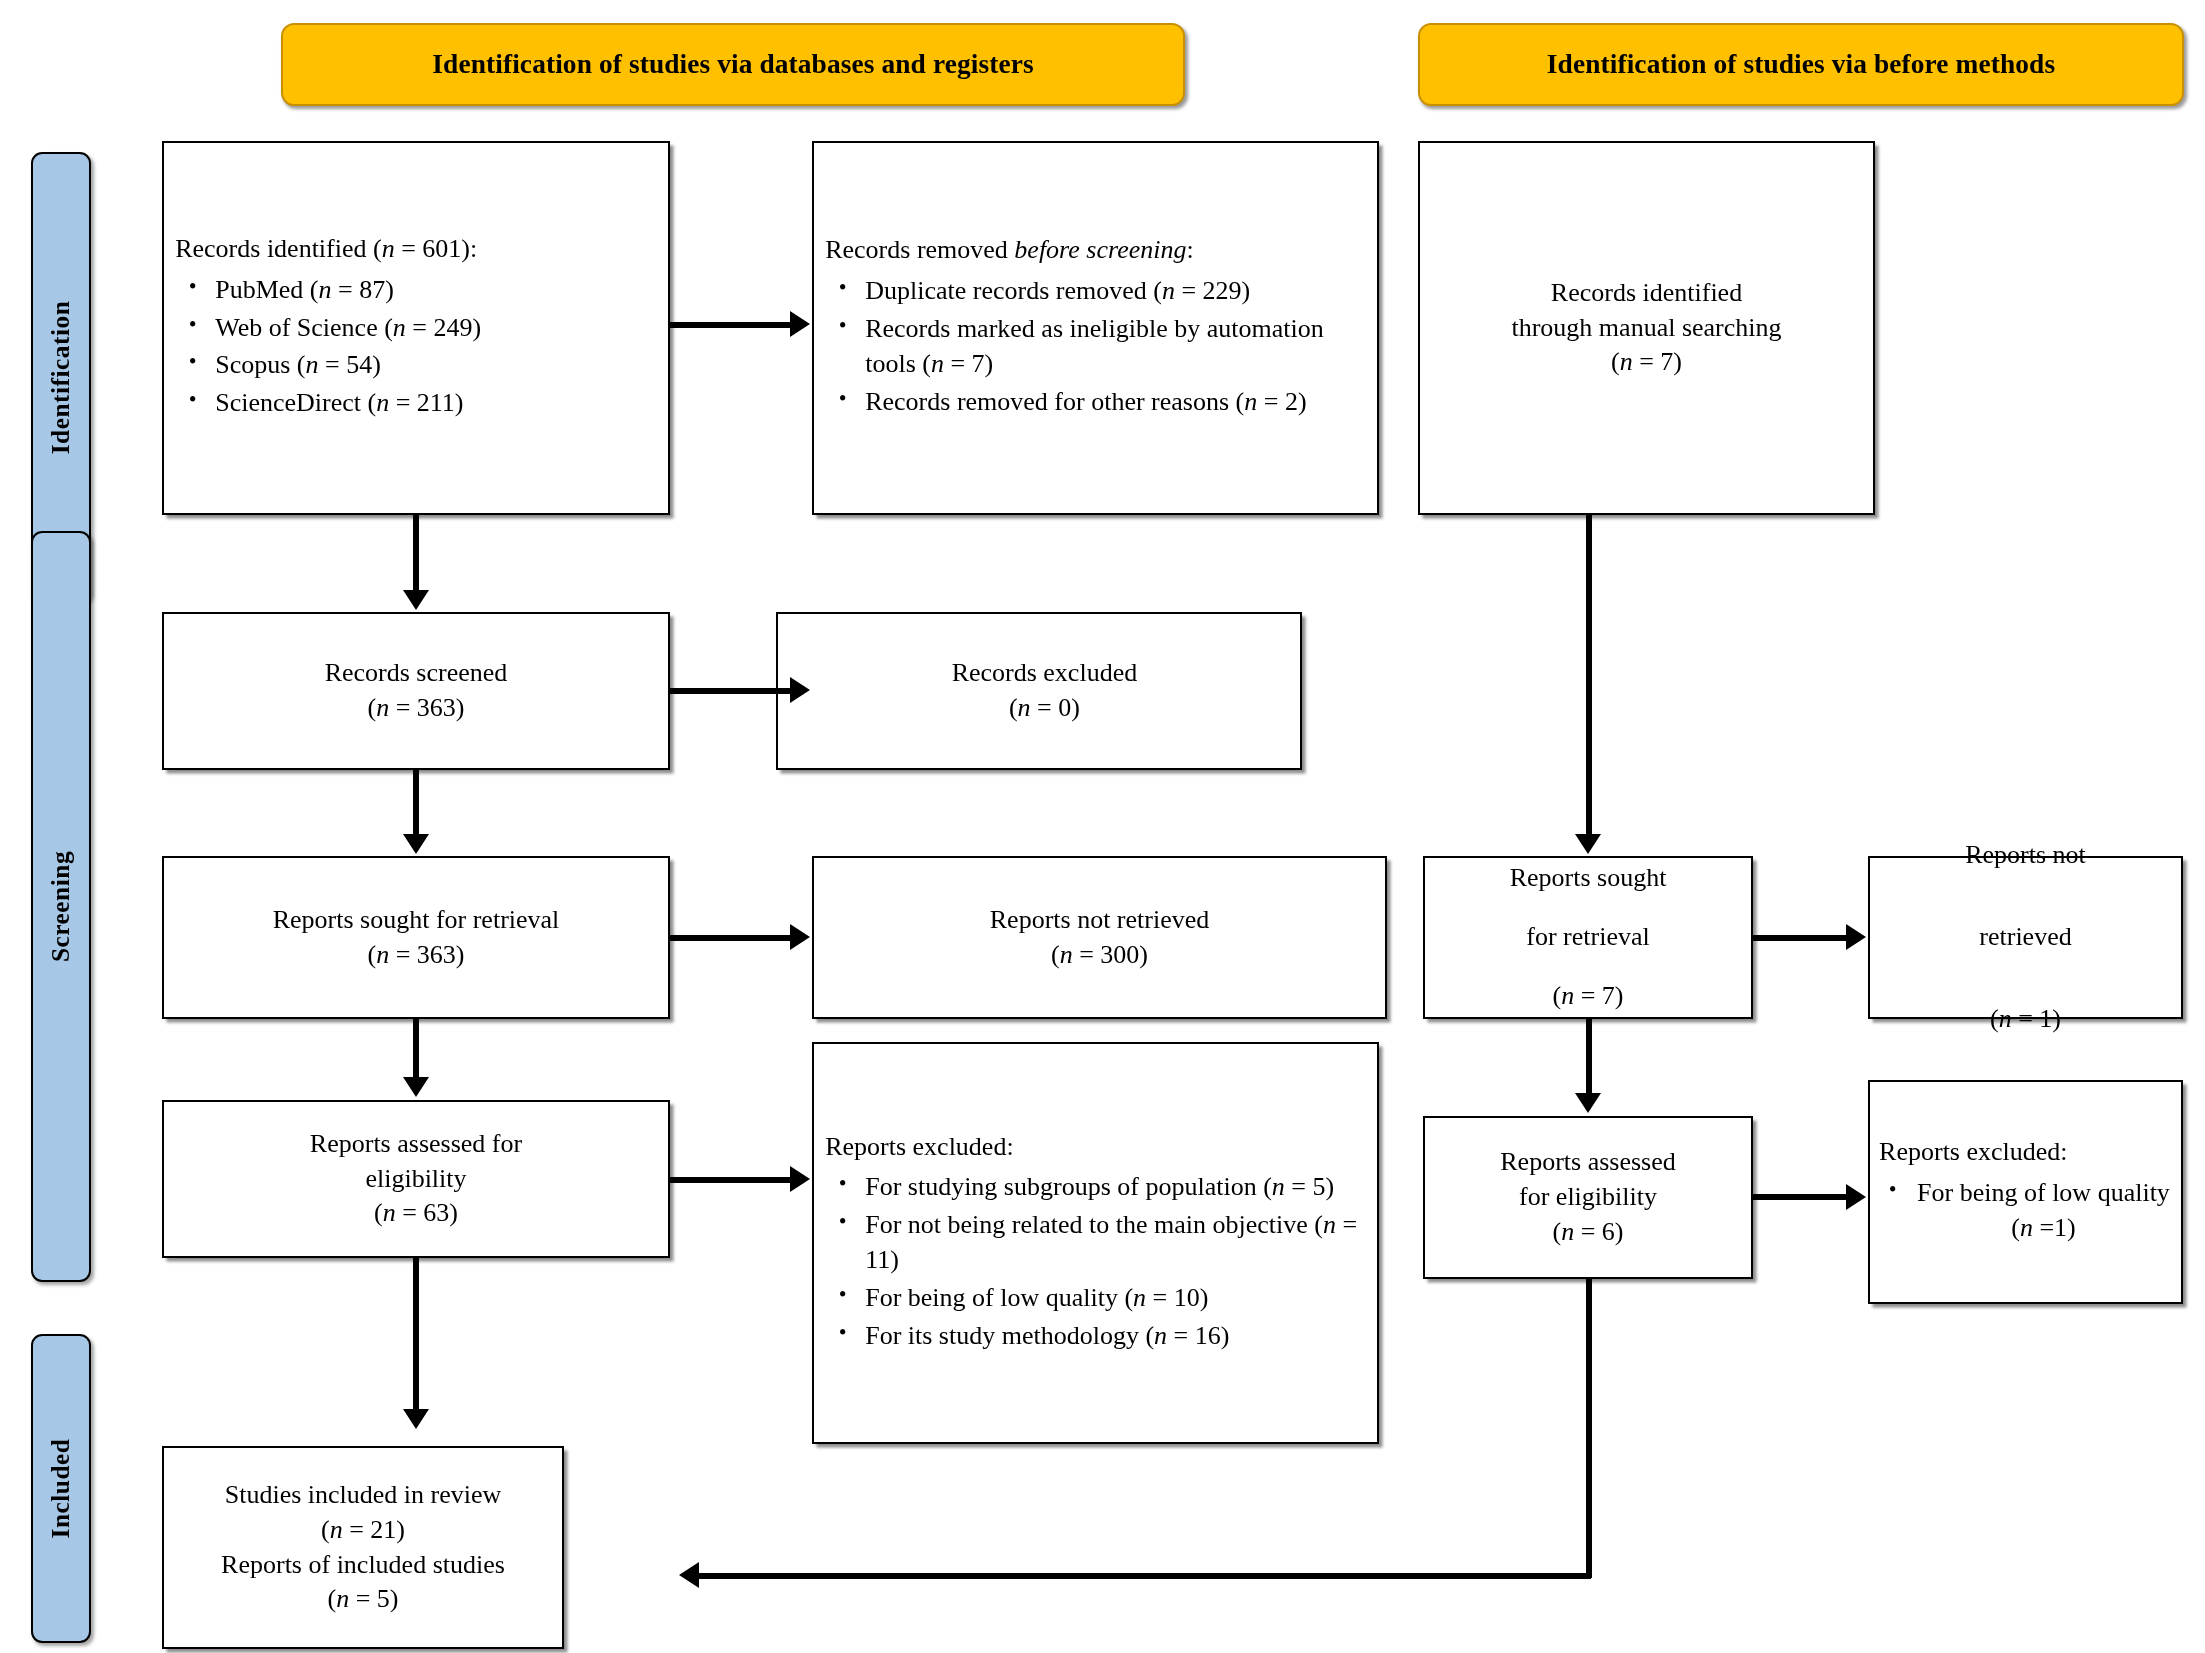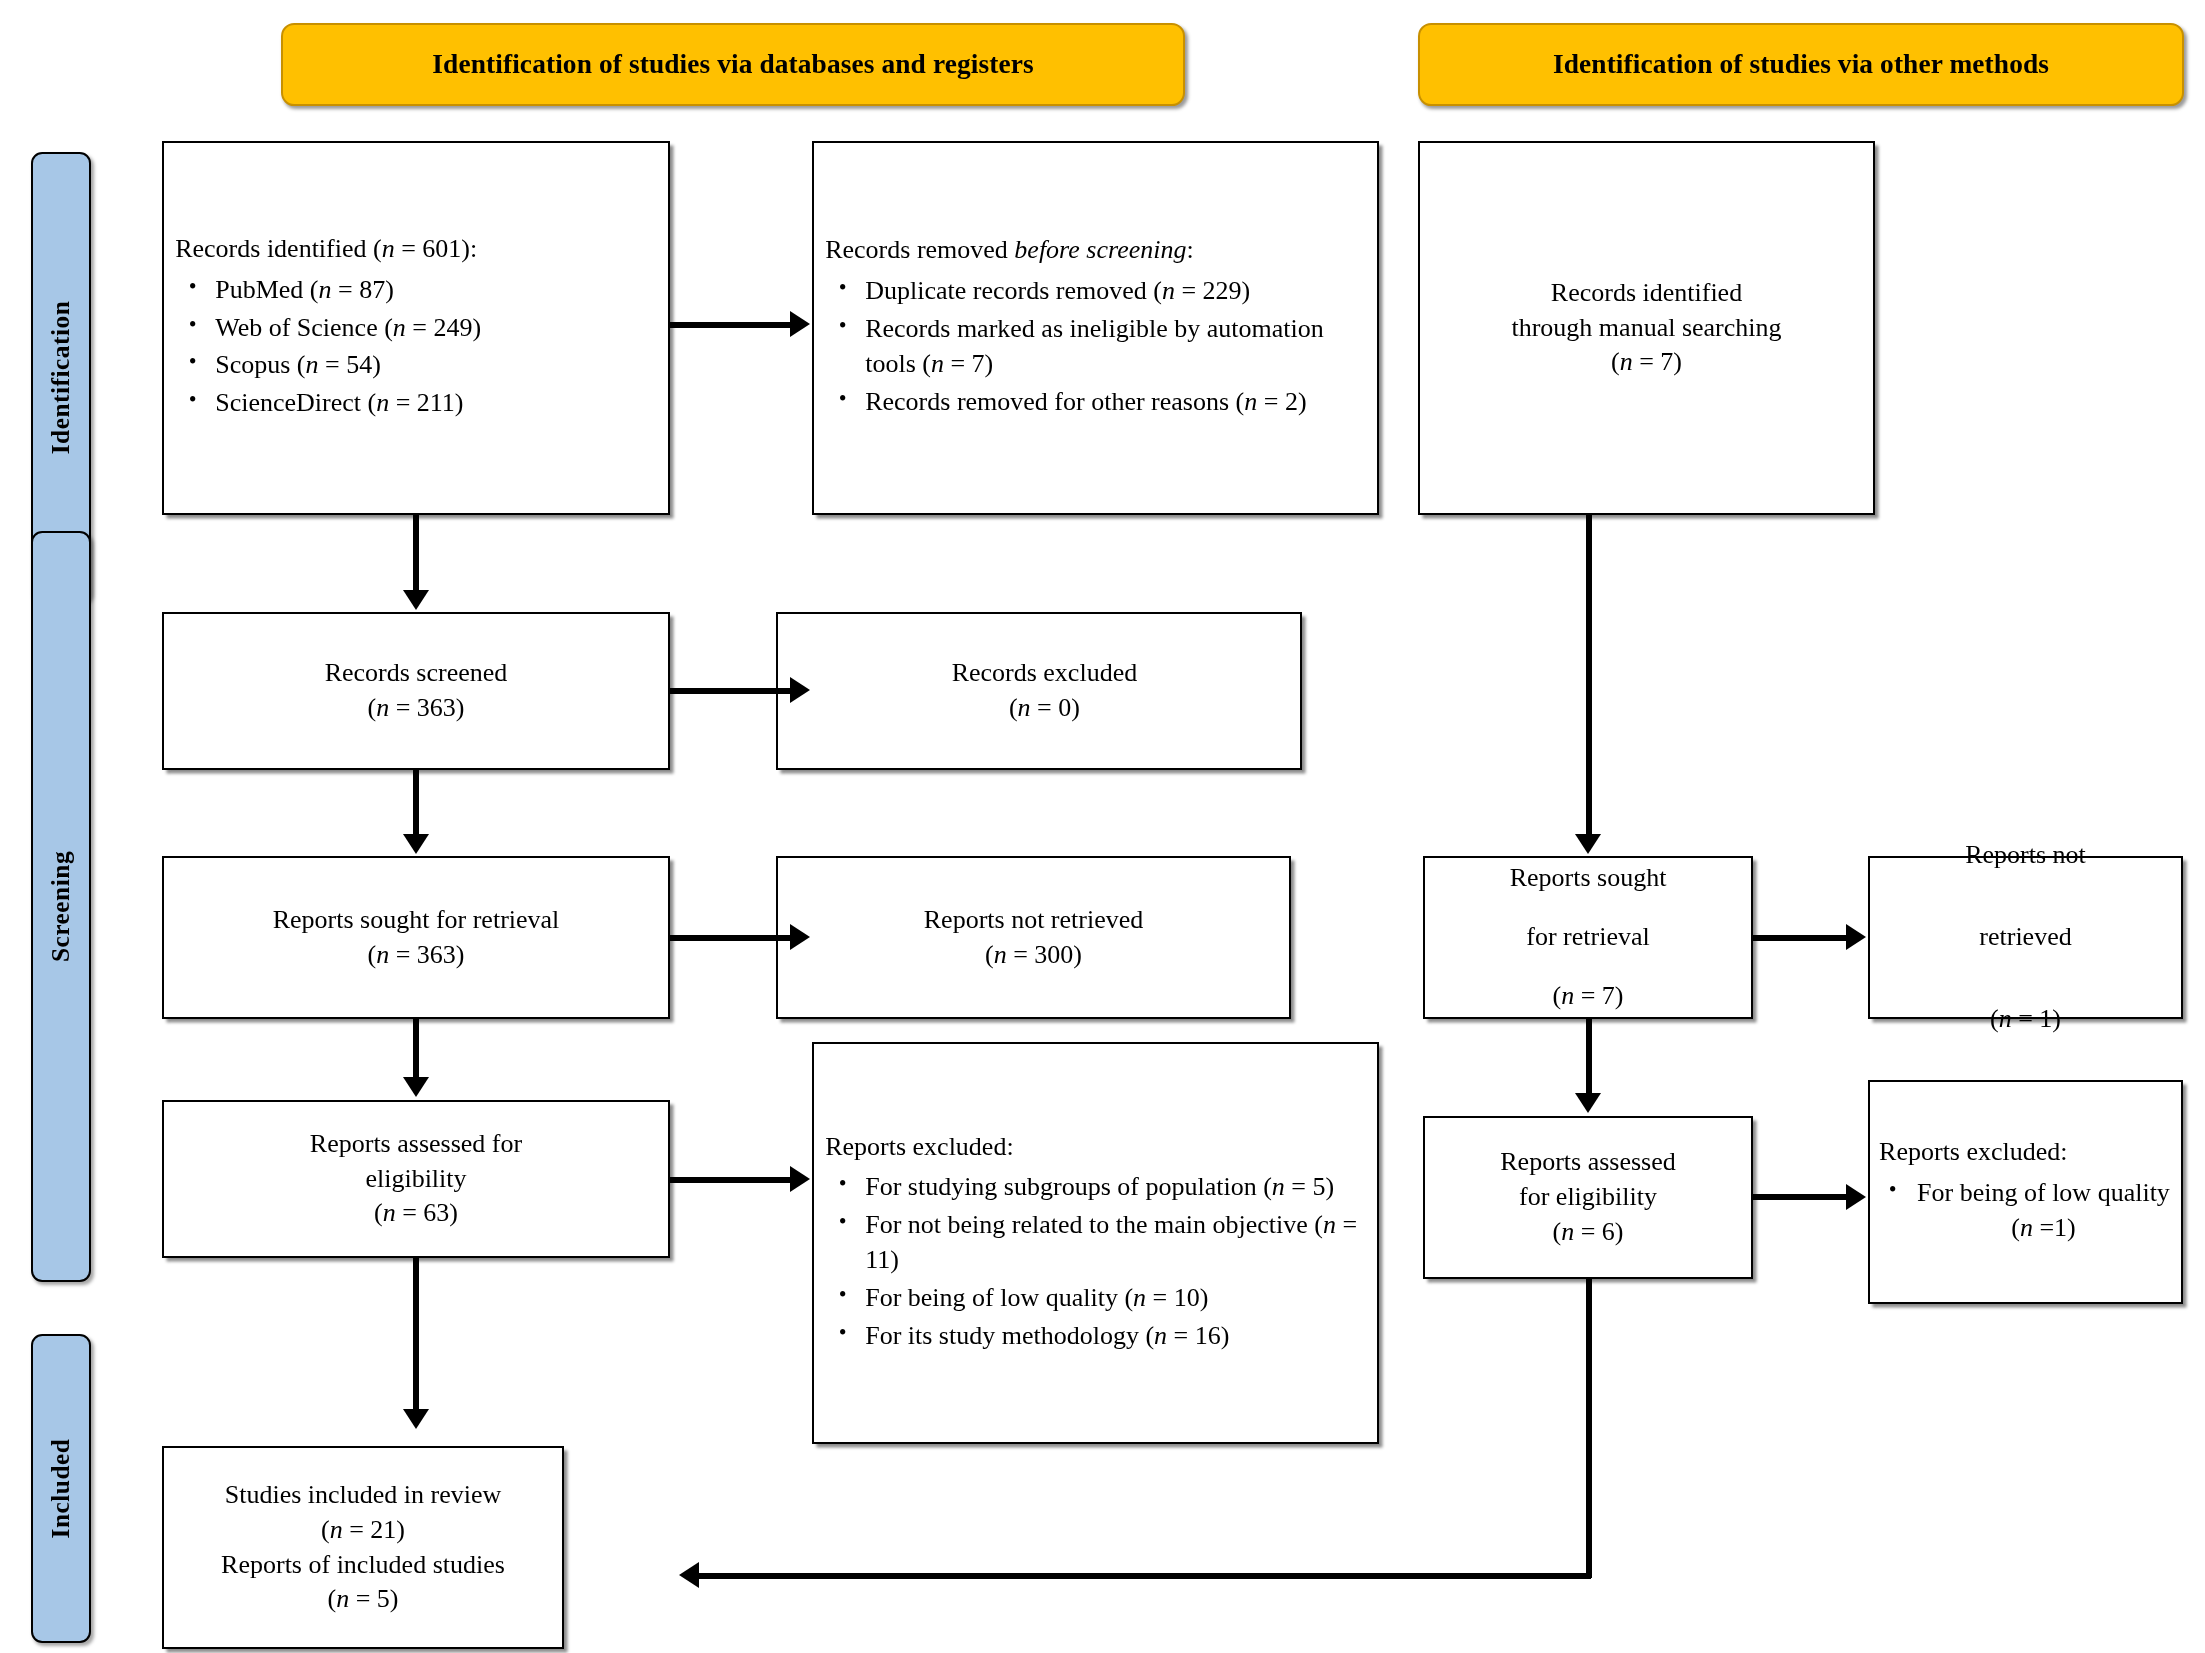--- a/index.html
+++ b/index.html
@@ -123,21 +123,21 @@
 </head>
 <body>
 
 <div id="stage">
 
   <div class="banner" style="left:281px; top:23px; width:900px; height:79px;">
     <span>Identification of studies via databases and registers</span>
   </div>
 
   <div class="banner" style="left:1418px; top:23px; width:762px; height:79px;">
-    <span>Identification of studies via other methods</span>
+    <span>Identification of studies via before methods</span>
   </div>
 
   <div class="sidebar" style="left:30.5px; top:152px; width:56px; height:447px;">
     <span>Identification</span>
   </div>
 
   <div class="sidebar" style="left:30.5px; top:531px; width:56px; height:747px;">
     <span>Screening</span>
   </div>
 
@@ -178,21 +178,21 @@
   <div class="box center" style="left:776px; top:612px; width:526px; height:158px;padding-left:22px;">
     <div>Records excluded</div>
     <div>(<i>n</i> = 0)</div>
   </div>
 
   <div class="box center" style="left:162px; top:856px; width:508px; height:163px;">
     <div>Reports sought for retrieval</div>
     <div>(<i>n</i> = 363)</div>
   </div>
 
-  <div class="box center" style="left:776px; top:856px; width:515px; height:163px;">
+  <div class="box center" style="left:812px; top:856px; width:575px; height:163px;">
     <div>Reports not retrieved</div>
     <div>(<i>n</i> = 300)</div>
   </div>
 
   <div class="box center" style="left:1423px; top:856px; width:330px; height:163px;gap:24px;">
     <div>Reports sought</div>
     <div>for retrieval</div>
     <div>(<i>n</i> = 7)</div>
   </div>
 

